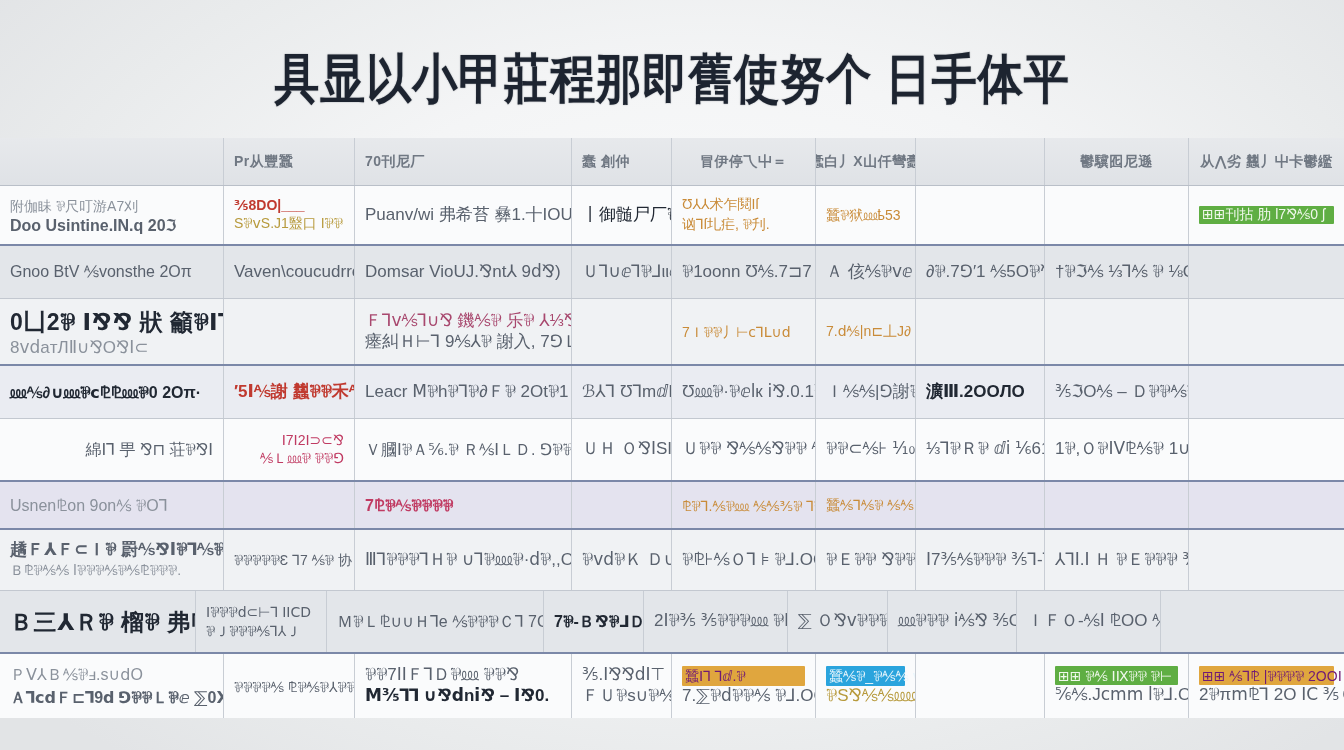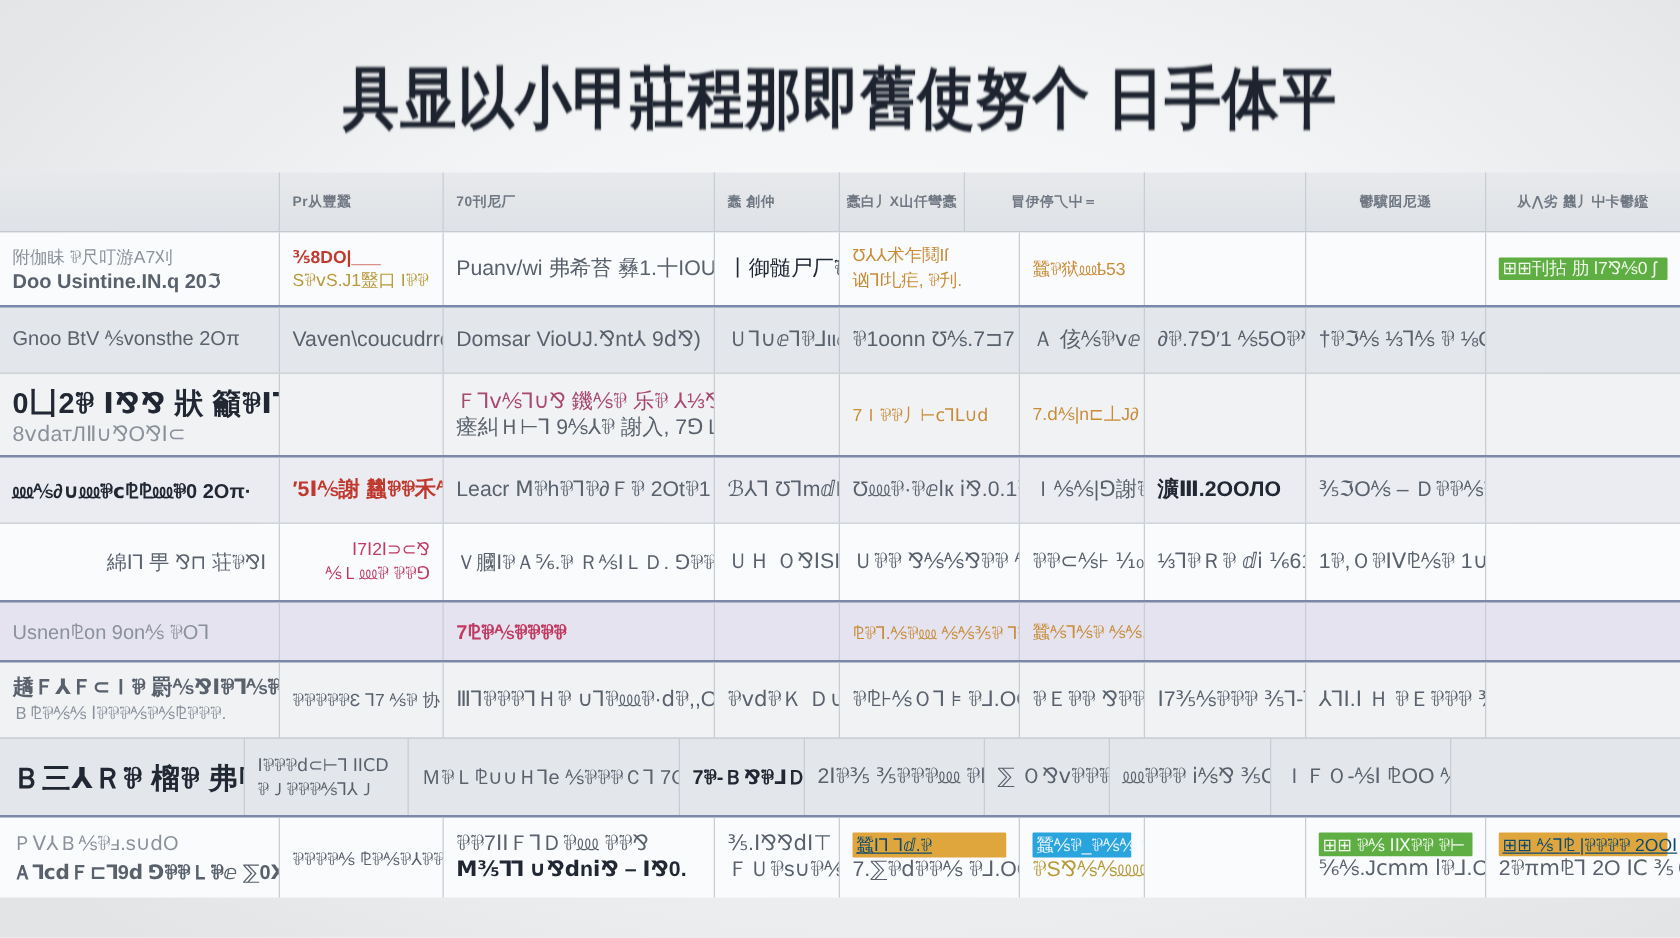--- a/index.html
+++ b/index.html
@@ -37,21 +37,21 @@
   .row.sep-strong{border-top:2px solid #7b88a8;}
   .cell{
     box-sizing:border-box;height:100%;
     display:flex;flex-direction:column;justify-content:center;
     padding:4px 10px;overflow:hidden;
     border-right:1px solid #c8cdd4;
     font-size:17px;color:#3c4450;white-space:nowrap;
   }
   .cell:last-child{border-right:none;}
   .hdr .cell{
-    font-size:11px;color:#707883;font-weight:600;
+    font-size:14px;color:#707883;font-weight:600;
     justify-content:center;align-items:flex-start;letter-spacing:.5px;
   }
   .hdr .cell.ctr{align-items:center;}
   .line{line-height:1.22;}
   .l2{font-size:16px;}
   .bold{font-weight:700;}
   .big{font-size:23px;font-weight:700;letter-spacing:.5px;}
   .sm{font-size:14px;}
   
   .c-red{color:#c0392f;}
@@ -60,21 +60,21 @@
   .c-orange{color:#c98b38;}
   .c-gold{color:#b79a3c;}
   .c-green{color:#4d8f3d;}
   .c-gray{color:#8a919b;}
   .c-dark{color:#212833;}
   .c-slate{color:#59616d;}
   
   .hl{padding:0 3px;border-radius:1px;}
   .hl-cyan{background:#2aa4dd;color:#eaf6fc;}
   .hl-green{background:#5fae43;color:#f0f8ec;}
-  .hl-orange{background:#e0a63e;color:#0c4a6e;text-decoration:underline;}
+  .hl-orange{background:#e0a63e;color:#701a75;}
   
   .t-white{background:#fafbfc;}
   .t-gray{background:#e3e6ea;}
   .t-light{background:#f0f2f4;}
   .t-lav{background:#e4e3ef;}
   .t-blue{background:#eaecf2;}
 </style>
 </head>
 <body>
 
@@ -83,22 +83,22 @@
   <div id="title-bar">
     <div id="doc-title">具显以小甲莊程那即舊使努个 日手体平</div>
   </div>
 
   <div id="sheet">
       <div class="row hdr">
         <div class="cell" style="width: 224px;"></div>
         <div class="cell" style="width: 131px;">Pr从豐蠶</div>
         <div class="cell" style="width: 217px;">70刊尼厂</div>
         <div class="cell" style="width: 100px;">蠢 創仲</div>
+        <div class="cell ctr" style="width: 144px;">冒伊停乁屮＝</div>
         <div class="cell ctr" style="width: 100px;">蠹白丿X山仟彎蠹</div>
-        <div class="cell ctr" style="width: 144px;">冒伊停乁屮＝</div>
         <div class="cell ctr" style="width: 129px;"></div>
         <div class="cell ctr" style="width: 144px;">鬱驥囮尼遜</div>
         <div class="cell ctr" style="width: 155px;">从⋀劣   蠿丿屮卡鬱繿</div>
       </div>
       <div class="row t-white" style="height: 58px;">
         <div class="cell" style="width: 224px;">
           <div class="sm c-gray">附伽眛 ⅌尺叮游A7刈</div>
           <div class="l2 c-slate bold">Doo Usintine.IN.q   20ℑ</div>
         </div>
         <div class="cell" style="width: 131px;">

